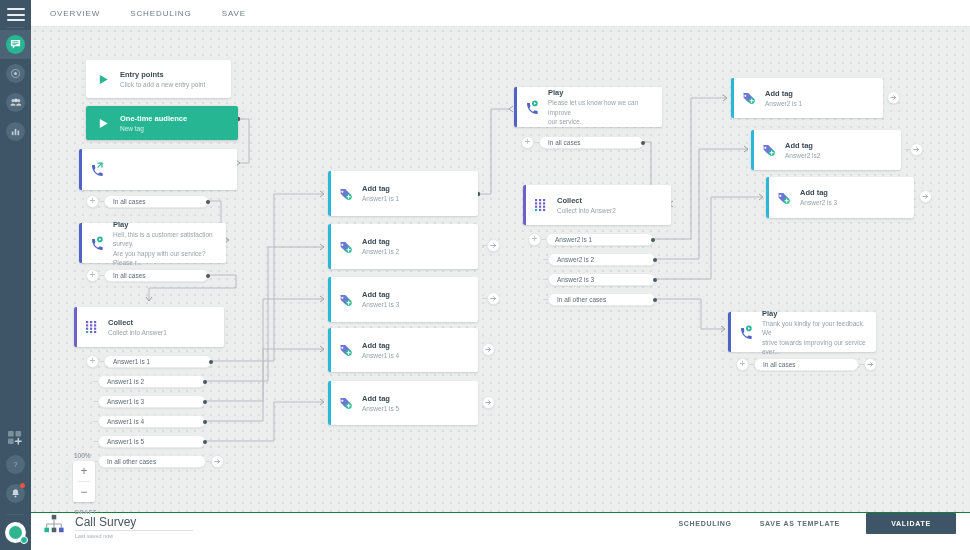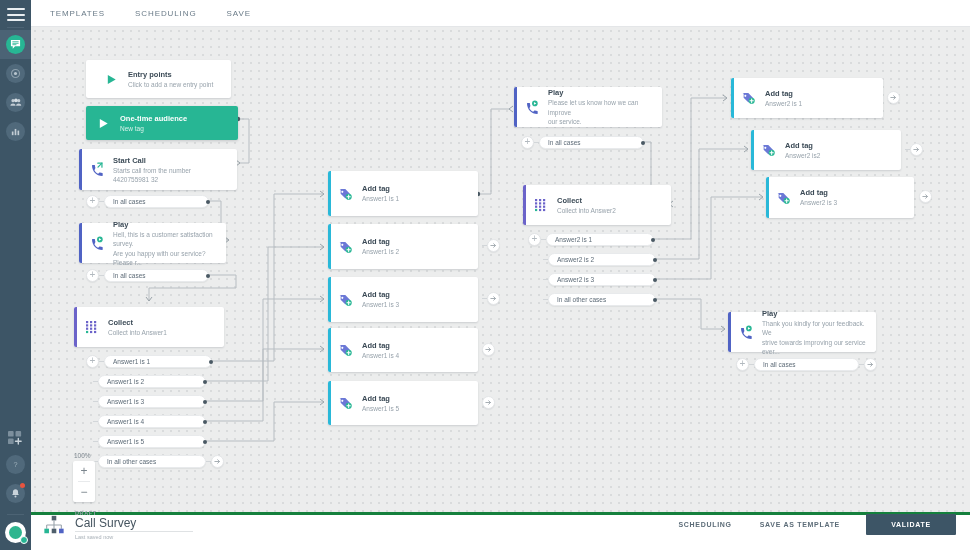--- a/index.html
+++ b/index.html
@@ -109,21 +109,21 @@
   #zoomctl { position: absolute; left: 42px; bottom: 10px; width: 22px; z-index: 4; }
   #zoomlabel { font-size: 6.5px; color: #7b858d; margin-bottom: 2px; padding-left:1px; }
   #zoombox { background:#fff; border-radius:2px; box-shadow:0 1px 2px rgba(40,50,60,.18); }
   .zbtn { height: 20px; display:flex; align-items:center; justify-content:center; cursor:pointer;
     color:#7b858d; font-size:12px; }
   .zdiv { height:1px; background:#e8eaec; margin: 0 5px; }
 
   
   #bottombar {
     position: absolute; left: 31px; bottom: 0; width: 939px; height: 38px;
-    background: #ffffff; border-top: 3px solid #15803d;
+    background: #ffffff; border-top: 1px solid #15803d;
     display: flex; align-items: center; padding: 0 14px 16px 12px; z-index: 6;
   }
   #flow-icon { width: 22px; height: 22px; margin-right: 10px; flex:0 0 22px; }
   .draft-label { font-size: 5.5px; letter-spacing: .6px; color: #9aa4ac; font-weight:bold; }
   .flow-name {
     font-size: 12px; color: #465560; border-bottom: 1px solid #dfe2e4;
     width: 118px; padding-bottom: 1px; outline:none; cursor:text;
   }
   .saved { font-size: 5.5px; color: #a8b0b7; margin-top: 2px; }
   #bottombar .grow { flex: 1; }
@@ -223,21 +223,21 @@
 
   <div class="rail-bottom" style="padding-bottom:7px;">
     <div class="avatar">
       <div class="ava-in"></div>
       <div class="gear"></div>
     </div>
   </div>
 </div>
 
 <div id="topbar">
-  <div class="nav-link">TEMPLATES</div>
+  <div class="nav-link">OVERVIEW</div>
   <div class="nav-link">SCHEDULING</div>
   <div class="nav-link">SAVE</div>
 </div>
 
 <div id="canvas">
 
   <svg id="wires">
     <g fill="none" stroke="#b7bdc2" stroke-width="1">
 
       <path d="M207 92 H218 V136 H208"></path>
@@ -278,21 +278,21 @@
       <path d="M482 85 l-4 -3 4 -3"></path>
       <path d="M642 180 l-4 -3 4 -3"></path>
       <path d="M692 68 l4 3 -4 3"></path>
       <path d="M713 119 l4 3 -4 3"></path>
       <path d="M728 167 l4 3 -4 3"></path>
       <path d="M690 299 l4 3 -4 3"></path>
     </g>
   </svg>
 
   <div id="nodes-layer">
-      <div class="node entry" style="left: 55px; top: 33px; width: 145px; height: 38px; padding-left: 8px;">
+      <div class="node entry" style="left: 55px; top: 33px; width: 145px; height: 38px;">
         <span class="ico" style="color:#27b694">
           <svg width="13" height="13" viewBox="0 0 14 14">
             <path d="M3 2.2 L11.5 7 L3 11.8 Z" fill="currentColor"></path>
           </svg>
         </span>
         <span class="body">
           <span class="title" style="display:block">Entry points</span>
           <span class="sub" style="display:block">Click to add a new entry point</span>
         </span>
       </div>
@@ -308,25 +308,20 @@
         </span>
       </div>
       <div class="node" style="left: 48px; top: 122px; width: 158px; height: 41px;">
         <span class="accent" style="background:#5063c4"></span>
         <span class="ico" style="color:#27b694">
           <svg width="15" height="15" viewBox="0 0 16 16">
             <path d="M5.8 8.9c1 1.9 2.4 3 4 3.7l1.3-1.3c.2-.2.4-.2.6-.1 .8.3 1.6.4 2.4.4 .3 0 .5.2.5.5v2.2c0 .3-.2.5-.5.5C8.2 14.8 3.2 9.8 3.2 3.6c0-.3.2-.5.5-.5h2.2c.3 0 .5.2.5.5 0 .8.1 1.6.4 2.4 .1.2 0 .4-.1.6z" fill="#5063c4"></path>
             <path d="M9.4 1.2h4.4v4.4" fill="none" stroke="#27b694" stroke-width="1.3" stroke-linecap="round"></path>
             <path d="M13.8 1.2 L9.6 5.4" stroke="#27b694" stroke-width="1.3" stroke-linecap="round"></path>
           </svg>
-        </span>
-        <span class="body">
-          <span class="title" style="display:block">Start Call</span>
-          <span class="sub" style="display:block">Starts call from the number</span>
-          <span class="sub" style="display:block">4420755981 32</span>
         </span>
       </div>
       <div class="node" style="left: 48px; top: 196px; width: 147px; height: 40px;">
         <span class="accent" style="background:#5063c4"></span>
         <span class="ico" style="color:#27b694">
           <svg width="15" height="15" viewBox="0 0 16 16">
             <path d="M5.8 8.9c1 1.9 2.4 3 4 3.7l1.3-1.3c.2-.2.4-.2.6-.1 .8.3 1.6.4 2.4.4 .3 0 .5.2.5.5v2.2c0 .3-.2.5-.5.5C8.2 14.8 3.2 9.8 3.2 3.6c0-.3.2-.5.5-.5h2.2c.3 0 .5.2.5.5 0 .8.1 1.6.4 2.4 .1.2 0 .4-.1.6z" fill="#5063c4"></path>
             <circle cx="11.6" cy="3.6" r="3" fill="#27b694"></circle>
             <path d="M10.6 2.2 L13.2 3.6 L10.6 5 Z" fill="#ffffff"></path>
           </svg>

